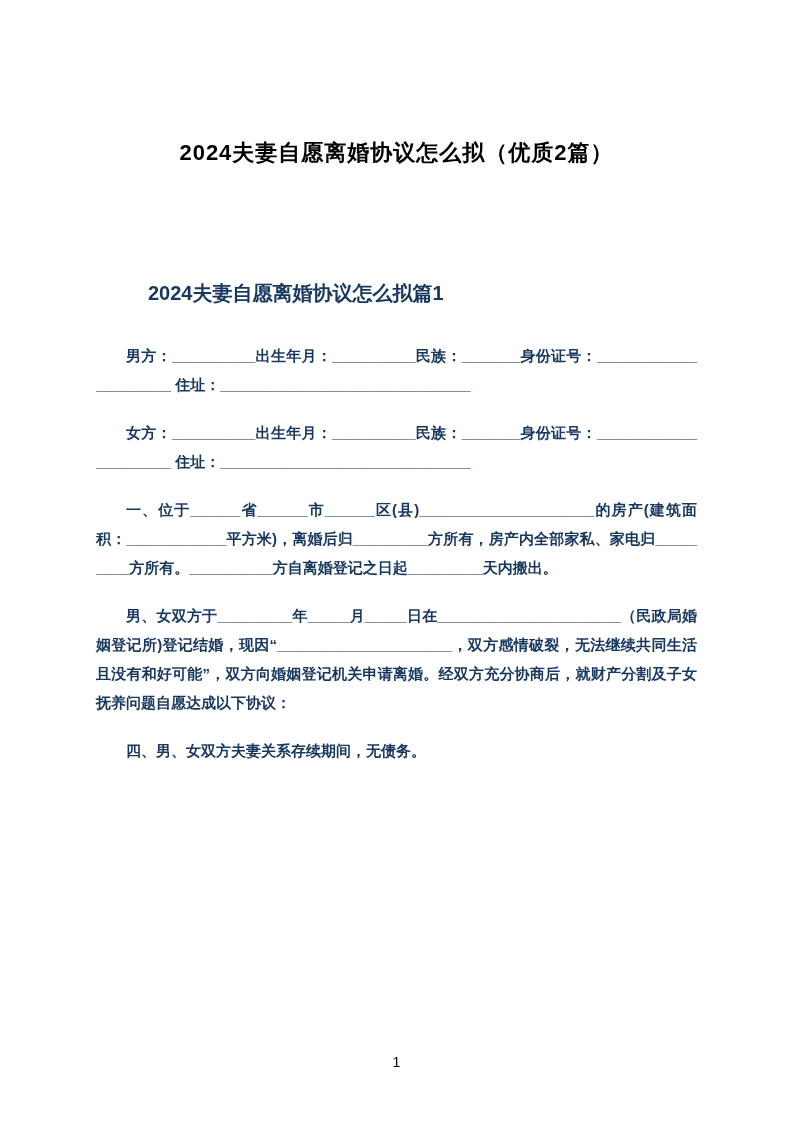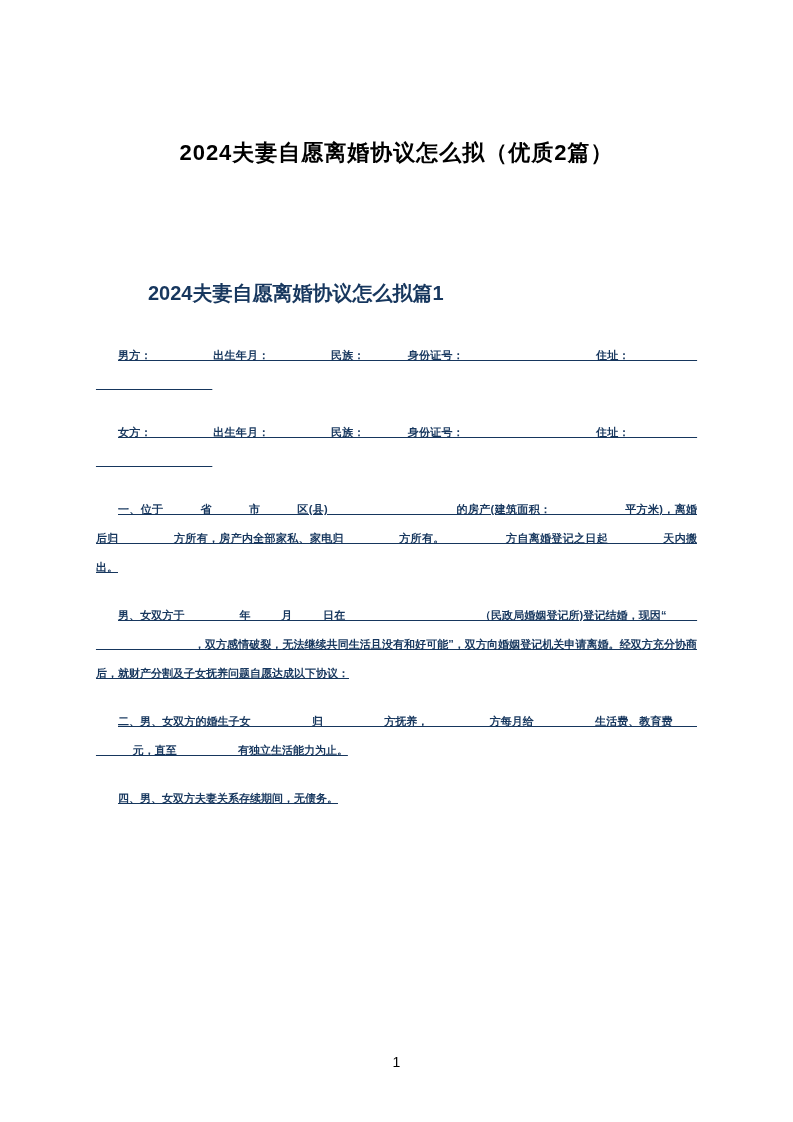--- a/index.html
+++ b/index.html
@@ -30,28 +30,27 @@
   }
   .section-heading {
     margin: 0 0 34px 0;
     font-size: 20px;
     font-weight: bold;
     color: #17375e;
     text-indent: 2.6em;
   }
   .para {
     margin: 0 0 19px 0;
-    font-size: 11px;
+    font-size: 15px;
     font-weight: bold;
     line-height: 29px;
     color: #17375e;
     text-indent: 2em;
     word-break: break-all;
     text-align: justify;
-    text-decoration: underline;
   }
   .page-number {
     position: absolute;
     left: 0;
     bottom: 52px;
     width: 100%;
     text-align: center;
     font-size: 14px;
     font-weight: normal;
     color: #000000;
@@ -67,20 +66,19 @@
   <h2 class="section-heading">2024夫妻自愿离婚协议怎么拟篇1</h2>
 
   <p class="para">男方：__________出生年月：__________民族：_______身份证号：_____________________ 住址：______________________________</p>
 
   <p class="para">女方：__________出生年月：__________民族：_______身份证号：_____________________ 住址：______________________________</p>
 
   <p class="para">一、位于______省______市______区(县)_____________________的房产(建筑面积：____________平方米)，离婚后归_________方所有，房产内全部家私、家电归_________方所有。__________方自离婚登记之日起_________天内搬出。</p>
 
   <p class="para">男、女双方于_________年_____月_____日在______________________（民政局婚姻登记所)登记结婚，现因“_____________________，双方感情破裂，无法继续共同生活且没有和好可能”，双方向婚姻登记机关申请离婚。经双方充分协商后，就财产分割及子女抚养问题自愿达成以下协议：</p>
 
-  <p class="para">二、男、女双方的婚生子女__________归__________方抚养，__________方每月给__________生活费、教育费__________元，直至__________有独立生活能力为止。</p>
 
 
   <p class="para">四、男、女双方夫妻关系存续期间，无债务。</p>
 
   <div class="page-number">1</div>
 
 </div>
 
 </body></html>

